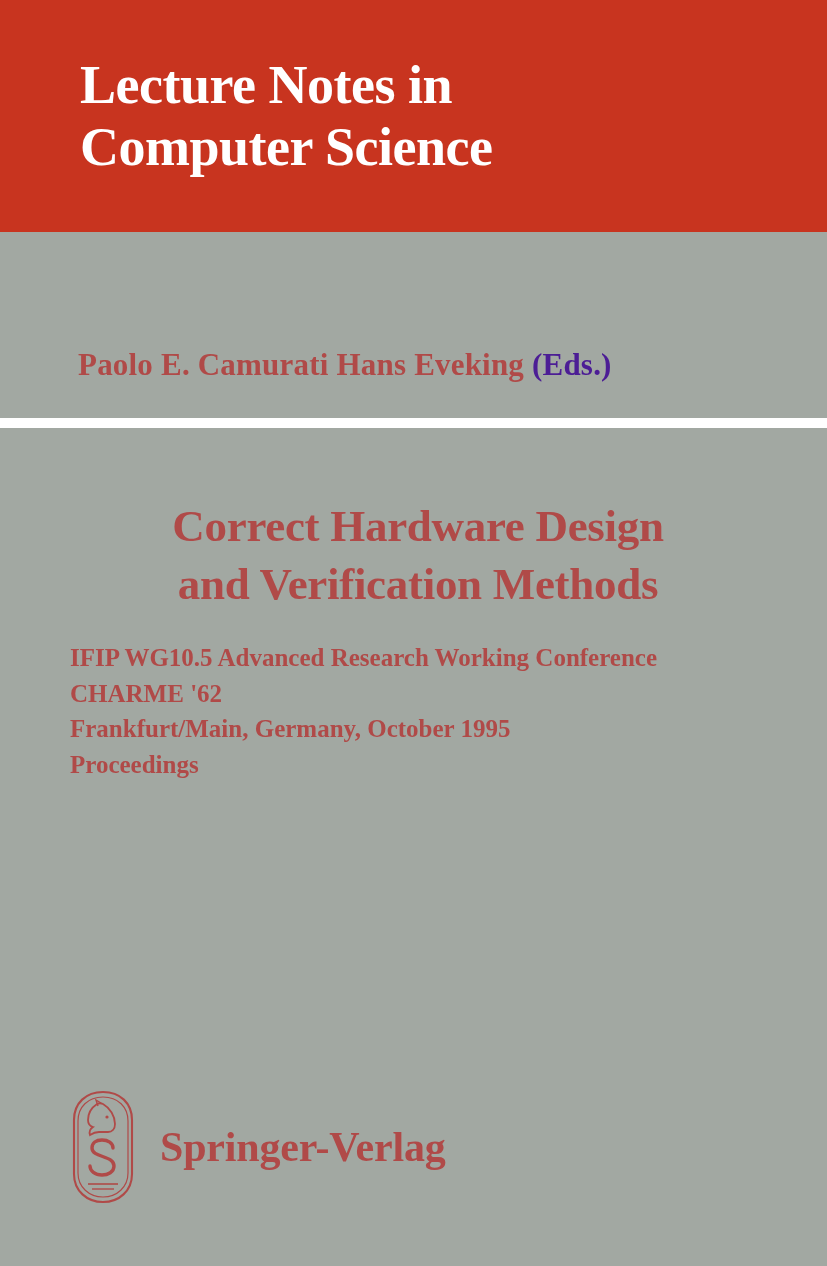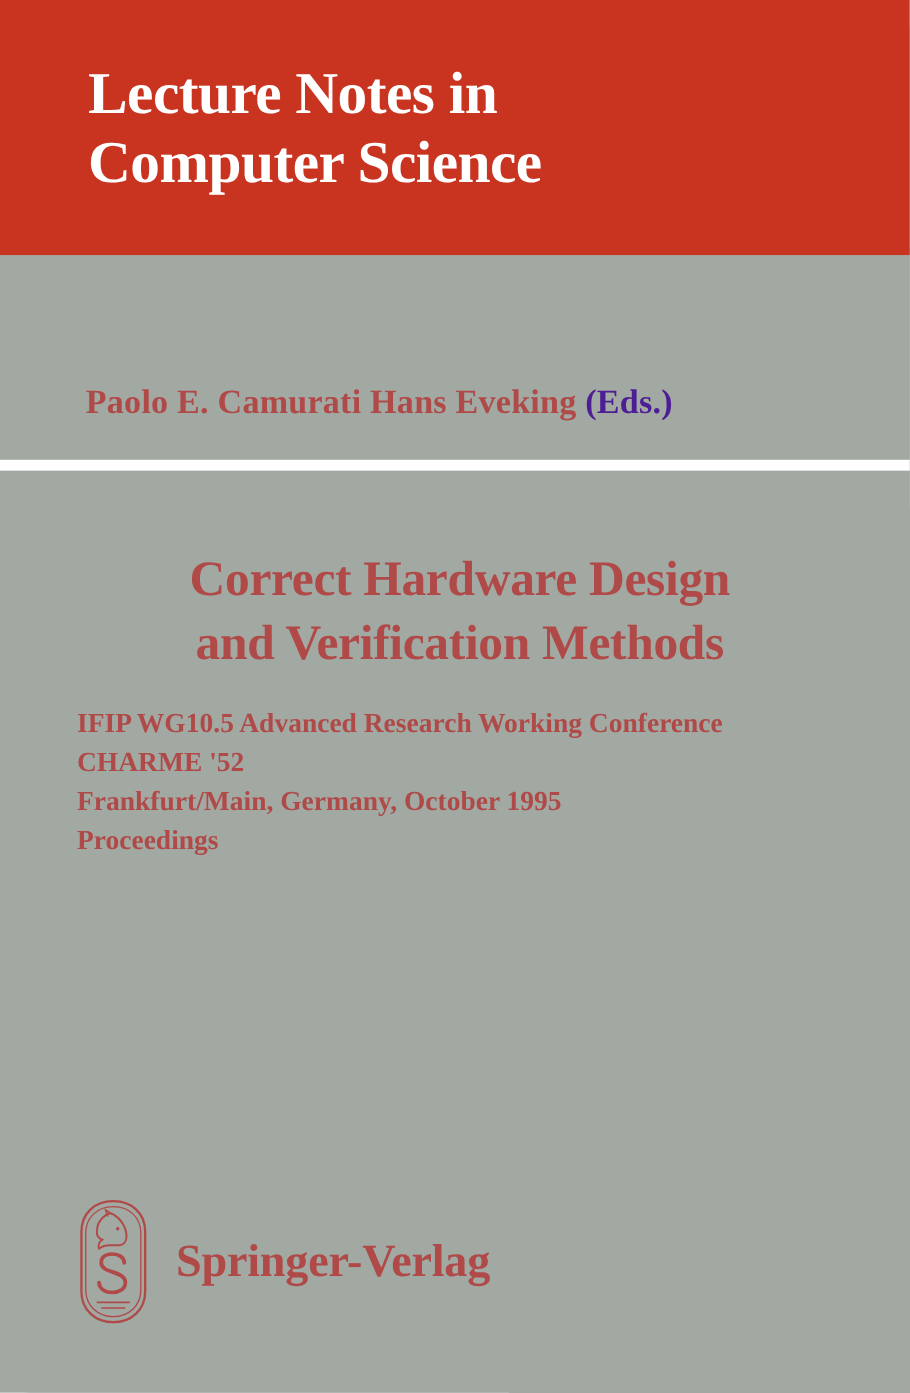--- a/index.html
+++ b/index.html
@@ -13,21 +13,20 @@
     font-family: "Liberation Serif", serif;
     overflow: hidden;
   }
 
   .cover {
     position: relative;
     width: 827px;
     height: 1266px;
     background: #a2a8a2;
     box-sizing: border-box;
-    border-radius: 27px;
   }
 
   
   .series-band {
     position: absolute;
     left: 0;
     top: 0;
     width: 827px;
     height: 232px;
     background: #c8341f;
@@ -172,21 +171,21 @@
 
   <div class="white-rule"></div>
 
   <div class="body-area">
 
     <div class="book-title">Correct Hardware Design
 and Verification Methods</div>
 
     <div class="subtitle">
       <div>IFIP WG10.5 Advanced Research Working Conference</div>
-      <div>CHARME '52</div>
+      <div>CHARME '62</div>
       <div>Frankfurt/Main, Germany, October 1995</div>
       <div>Proceedings</div>
     </div>
 
     <div class="publisher">
       <div class="logo">
         <svg width="78" height="118" viewBox="0 0 78 118" xmlns="http://www.w3.org/2000/svg">
           <g fill="none" stroke="#b04a48" stroke-width="2.1">
 
             <path d="M39 4 C22 4 10 15 10 32 L10 86 C10 103 23 114 39 114 C55 114 68 103 68 86 L68 32 C68 15 56 4 39 4 Z"></path>

